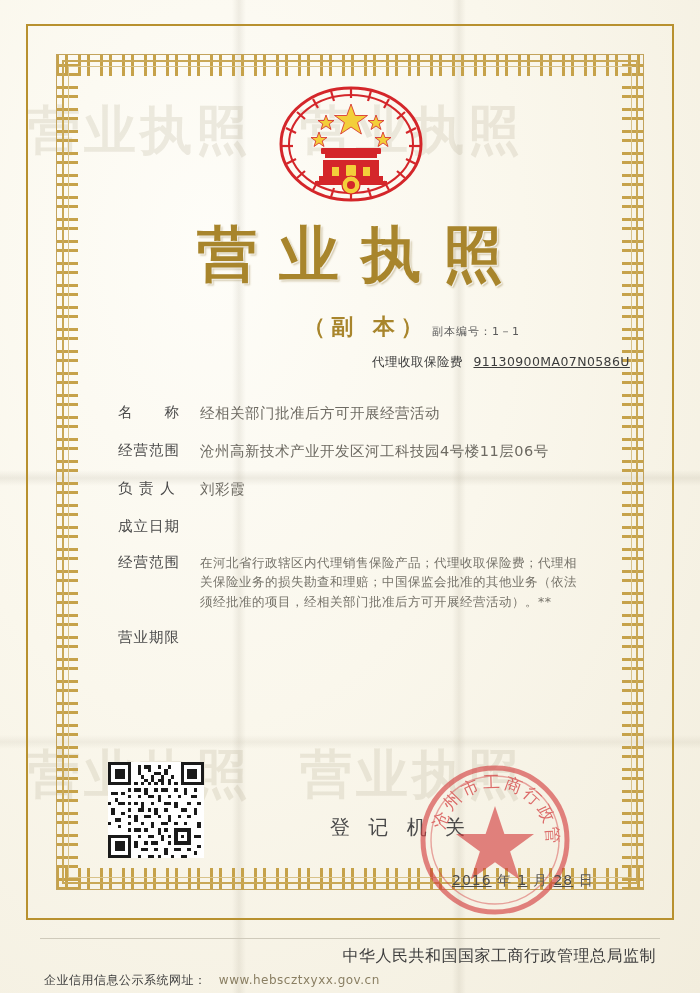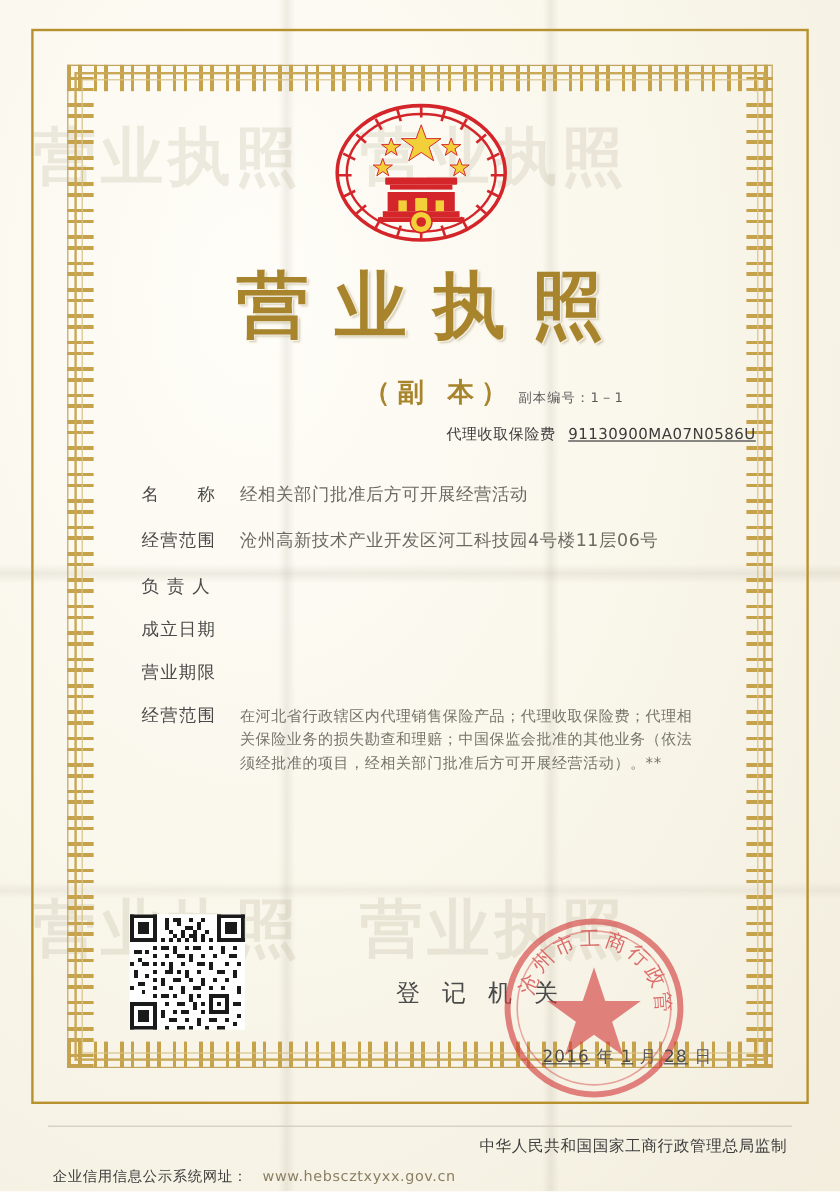--- a/index.html
+++ b/index.html
@@ -243,21 +243,21 @@
     letter-spacing: 0.5px;
   }
   .footer-left .url {
     margin-left: 8px;
     color: #8a7f63;
     letter-spacing: 0.5px;
   }
   .footer-right {
     position: absolute;
     right: 44px; top: 946px;
-    font-size: 13px;
+    font-size: 16px;
     color: #3e3e3e;
     letter-spacing: 0.5px;
   }
   .footer-rule {
     position: absolute;
     left: 40px; top: 938px;
     width: 620px; height: 1px;
     background: #cfcabb;
   }
 </style>
@@ -354,31 +354,32 @@
     <div class="row">
       <div class="label">名　　称</div>
       <div class="value">经相关部门批准后方可开展经营活动</div>
     </div>
     <div class="row">
       <div class="label">经营范围</div>
       <div class="value">沧州高新技术产业开发区河工科技园4号楼11层06号</div>
     </div>
     <div class="row">
       <div class="label">负 责 人</div>
+      <div class="value">刘彩霞</div>
     </div>
     <div class="row">
       <div class="label">成立日期</div>
     </div>
+    <div class="row scope">
+      <div class="label">经营范围</div>
+      <div class="value">在河北省行政辖区内代理销售保险产品；代理收取保险费；代理相关保险业务的损失勘查和理赔；中国保监会批准的其他业务（依法须经批准的项目，经相关部门批准后方可开展经营活动）。**</div>
+    </div>
     <div class="row empty">
       <div class="label">营业期限</div>
       <div class="value"></div>
-    </div>
-    <div class="row scope">
-      <div class="label">经营范围</div>
-      <div class="value">在河北省行政辖区内代理销售保险产品；代理收取保险费；代理相关保险业务的损失勘查和理赔；中国保监会批准的其他业务（依法须经批准的项目，经相关部门批准后方可开展经营活动）。**</div>
     </div>
   </div>
 
   <div class="qr">
     <svg viewBox="0 0 29 29" width="96" height="96" shape-rendering="crispEdges">
       <rect width="29" height="29" fill="#ffffff"></rect>
       <g fill="#1a1a1a">
 
         <rect x="0" y="0" width="7" height="1"></rect>
           <rect x="0" y="6" width="7" height="1"></rect>

